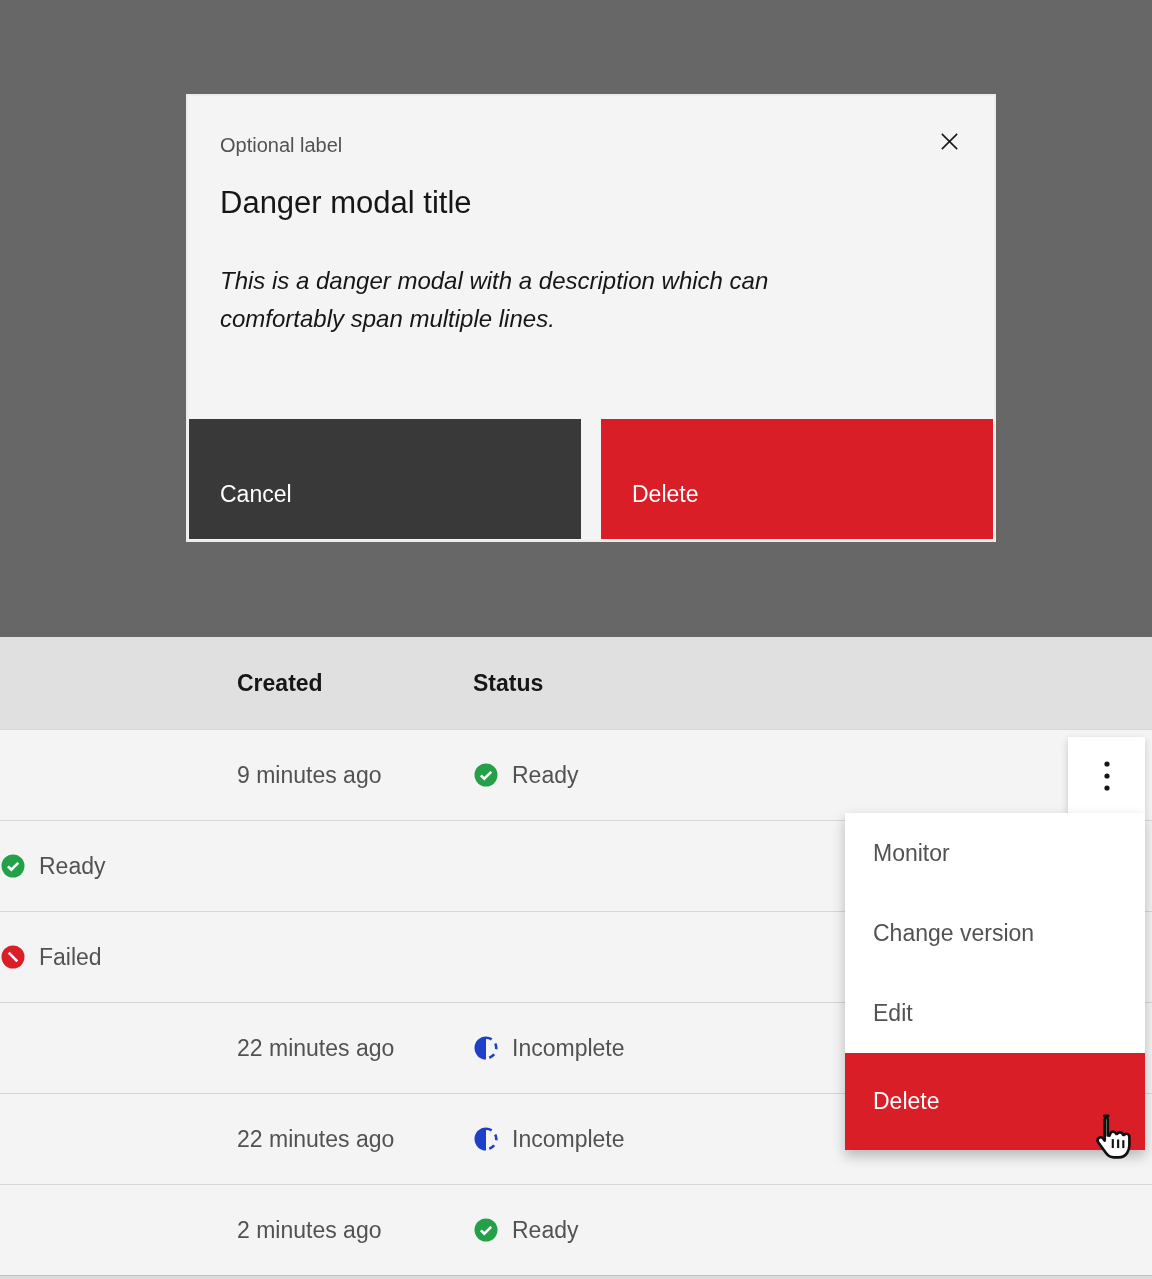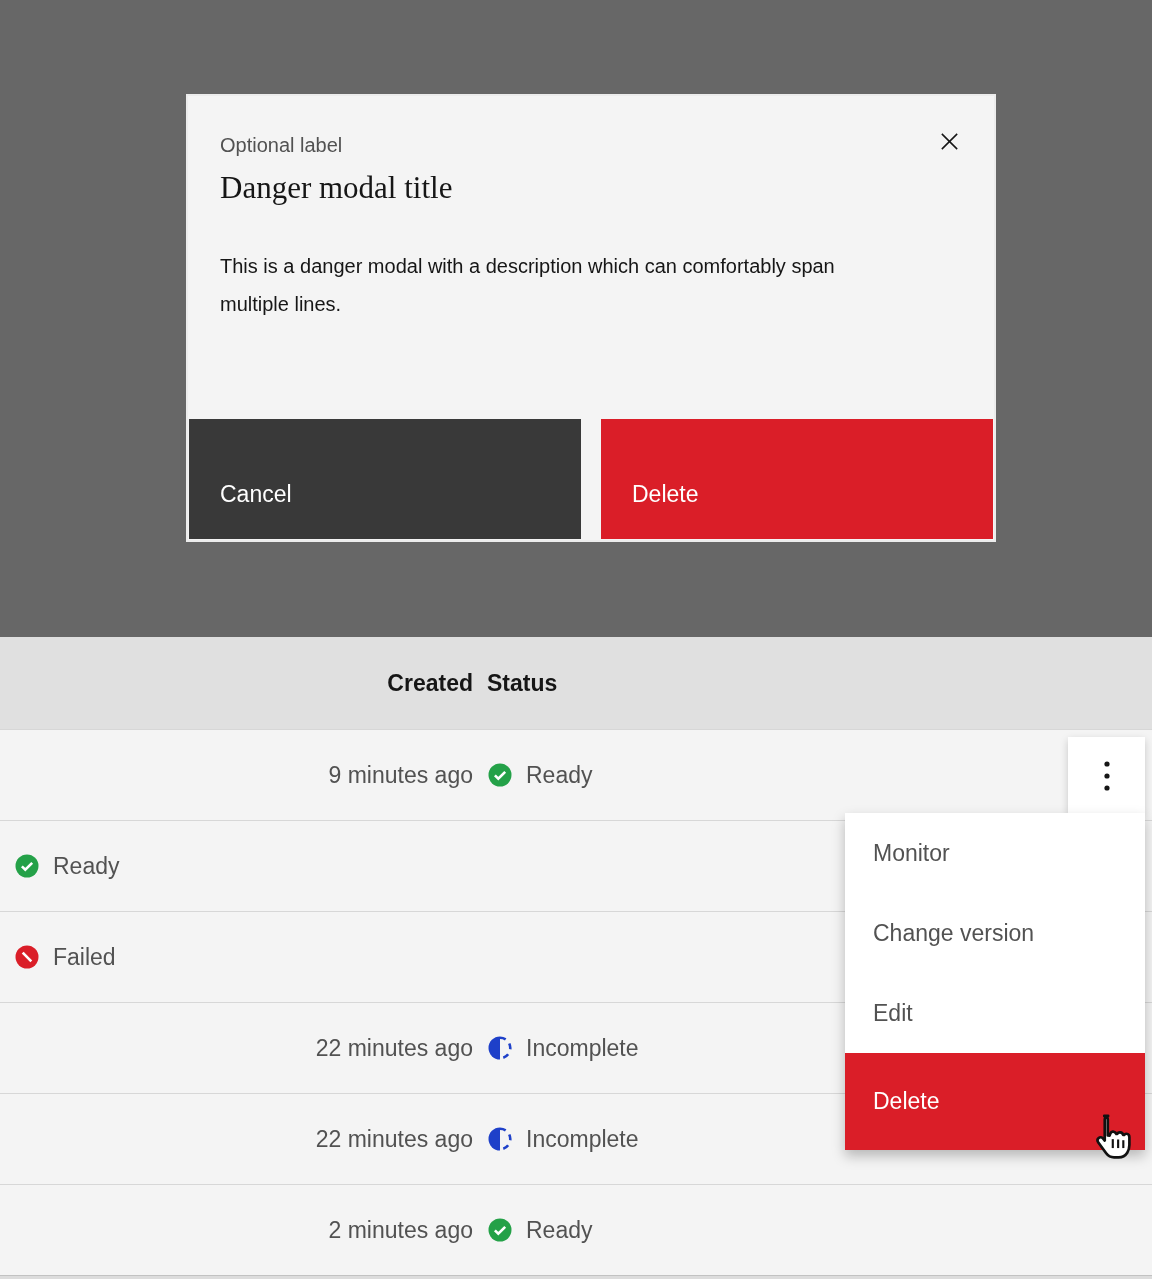--- a/index.html
+++ b/index.html
@@ -11,43 +11,43 @@
   }
   
   .overlay{position:absolute;left:0;top:0;width:1152px;height:637px;background:var(--overlay);}
   .modal{
     position:absolute;left:188px;top:96px;width:806px;height:444px;
     background:var(--modal-bg);box-shadow:0 0 0 2px #ececec;
     display:flex;flex-direction:column;box-sizing:border-box;
   }
   .modal-header{padding:36px 32px 0 32px;position:relative;}
   .modal-label{font-size:20px;line-height:26px;color:#525252;}
-  .modal-title{font-size:31px;line-height:42px;color:#161616;font-weight:400;margin-top:9px;font-family:Liberation Serif, serif;}
-  .modal-desc{font-size:20px;line-height:38px;color:#161616;margin-top:38px;max-width:655px;}
+  .modal-title{font-size:31px;line-height:42px;color:#161616;font-weight:400;margin-top:24px;}
+  .modal-desc{font-size:24px;line-height:38px;color:#161616;margin-top:38px;max-width:655px;font-style:italic;}
   .modal-close{
     position:absolute;top:22px;right:22px;width:46px;height:46px;
     background:transparent;border:none;display:flex;align-items:center;justify-content:center;
     cursor:pointer;padding:0;
   }
   .modal-buttons{margin-top:auto;display:flex;height:120px;gap:20px;padding:0 1px 1px 1px;}
   .modal-buttons button{
     flex:1 1 0;border:none;color:#ffffff;font-family:inherit;
     font-size:23px;text-align:left;cursor:pointer;
     padding:30px 0 0 31px;display:block;box-sizing:border-box;
   }
   .btn-secondary{background:var(--secondary);}
   .btn-danger{background:var(--danger);}
   
-  .table{position:absolute;left:0;top:637px;width:1152px;text-align:right;}
+  .table{position:absolute;left:0;top:637px;width:1152px;}
   .thead{
     height:92px;background:var(--header-bg);display:flex;align-items:center;
     font-size:23px;font-weight:700;color:#161616;box-sizing:border-box;
   }
   .col-created{padding-left:237px;width:473px;box-sizing:border-box;flex:none;}
-  .col-status{flex:1;display:flex;align-items:center;gap:13px;margin-left:14px;}
+  .col-status{flex:1;display:flex;align-items:center;gap:13px;}
   .trow{
     height:91px;background:var(--row-bg);border-top:1px solid #d7d7d7;
     display:flex;align-items:center;font-size:23px;color:#525252;
     position:relative;box-sizing:border-box;
   }
   .status-icon{width:26px;height:26px;display:inline-flex;flex:none;}
   .bottom-strip{height:5px;background:#dcdcdc;border-top:1px solid #c2c2c2;box-sizing:border-box;}
   
   .overflow-btn{
     position:absolute;top:7px;right:7px;width:77px;height:77px;border:none;padding:0;

